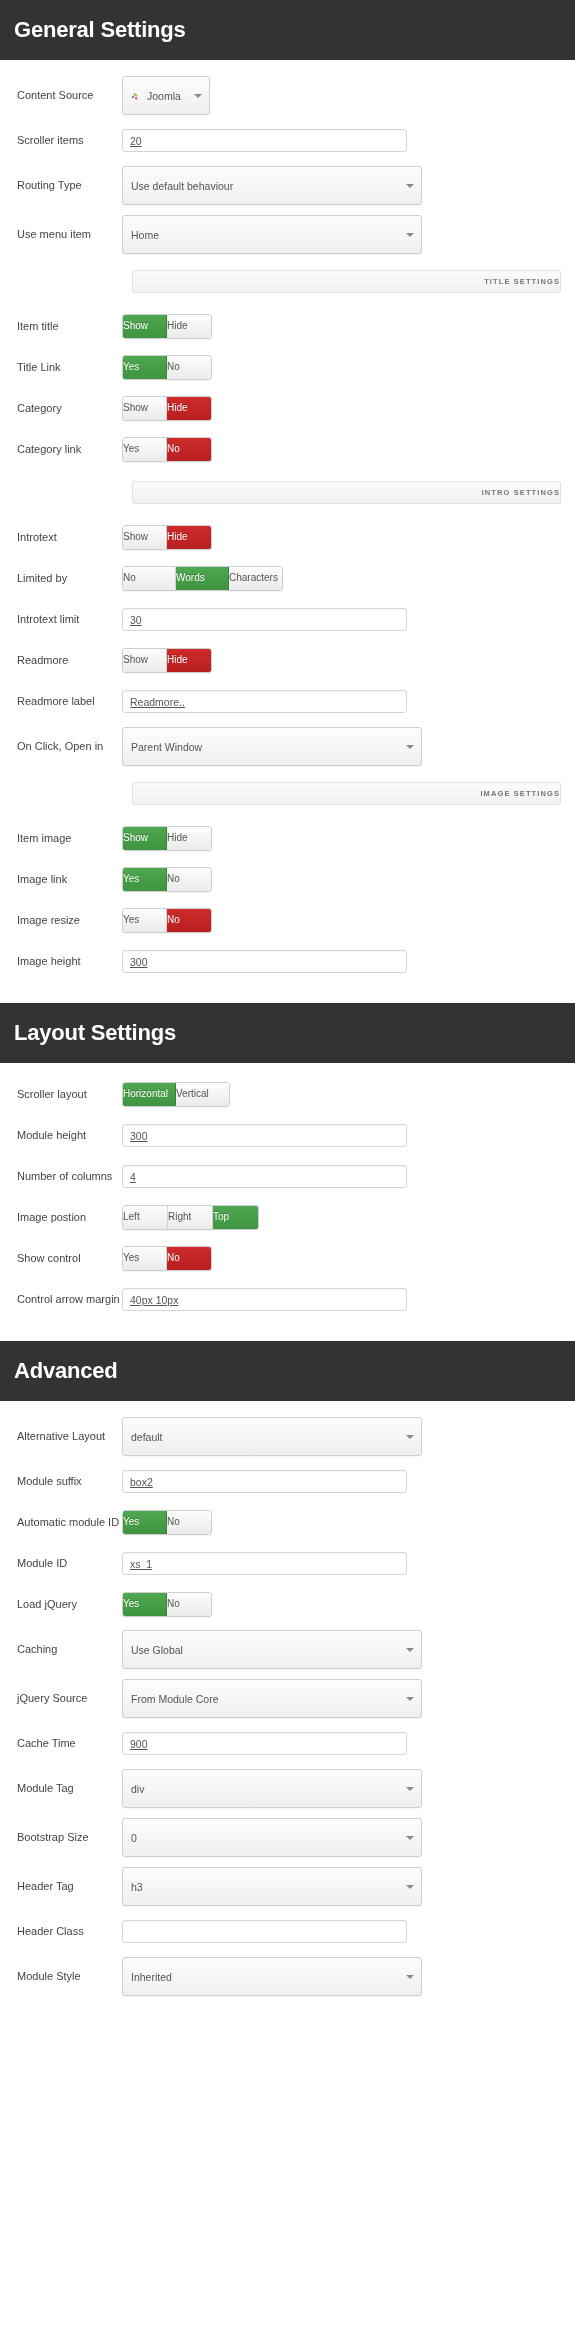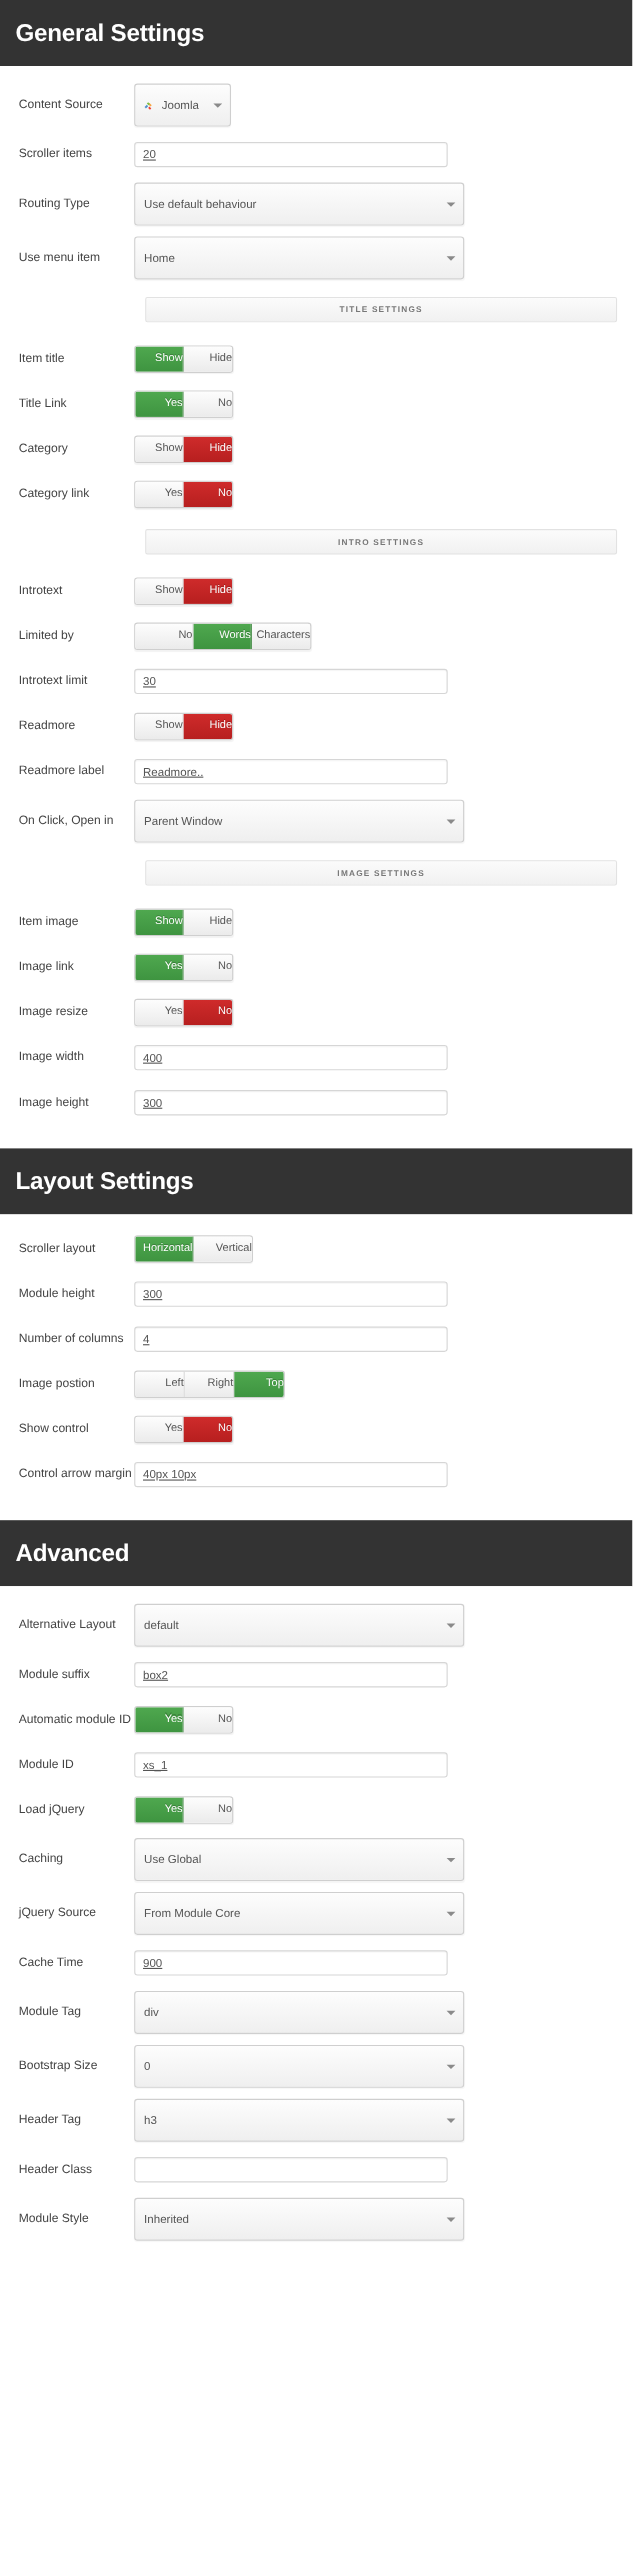--- a/index.html
+++ b/index.html
@@ -60,21 +60,21 @@
   .subhead {
     flex: 1;
     background: linear-gradient(to bottom, #fbfbfb 0%, #f1f1f1 100%);
     border: 1px solid #e2e2e2;
     border-radius: 2px;
     color: #777;
     font-size: 7.5px;
     font-weight: bold;
     letter-spacing: 1.1px;
     padding: 6px 0;
-    text-align: center;
+    text-align: right;
     margin-left: 10px;
     margin-right: 2px;
   }
 
   
   .text-input {
     height: 23px;
     border: 1px solid #d6d6d6;
     border-radius: 3px;
     background: #ffffff;
@@ -131,21 +131,21 @@
     border-radius: 3px;
     overflow: hidden;
     background: #fff;
     box-shadow: 0 1px 1px rgba(0,0,0,0.05);
   }
   .btn-group .btn {
     font-size: 10px;
     line-height: 1;
     padding: 6px 0 7px 0;
     min-width: 44px;
-    text-align: right;
+    text-align: left;
     color: #555;
     background: linear-gradient(to bottom, #fdfdfd 0%, #ebebeb 100%);
     border-right: 1px solid #d4d4d4;
     cursor: pointer;
     user-select: none;
   }
   .btn-group .btn:last-child { border-right: none; }
   .btn-group .btn.on-green {
     background: linear-gradient(to bottom, #4fa84f 0%, #3e9440 100%);
     color: #ffffff;
@@ -330,26 +330,20 @@
       <div class="row">
         <div class="label">Image resize</div>
         <div class="control">
           <div class="btn-group">
             <div class="btn">Yes</div>
             <div class="btn on-red">No</div>
           </div>
         </div>
       </div>
       <div class="row">
-        <div class="label">Image width</div>
-        <div class="control">
-          <input class="text-input w-wide" type="text" value="400" style="">
-        </div>
-      </div>
-      <div class="row">
         <div class="label">Image height</div>
         <div class="control">
           <input class="text-input w-wide" type="text" value="300" style="">
         </div>
       </div>
     </div>
     <div class="section-banner">
       <div class="banner-title">Layout Settings</div>
     </div>
     <div class="panel">

